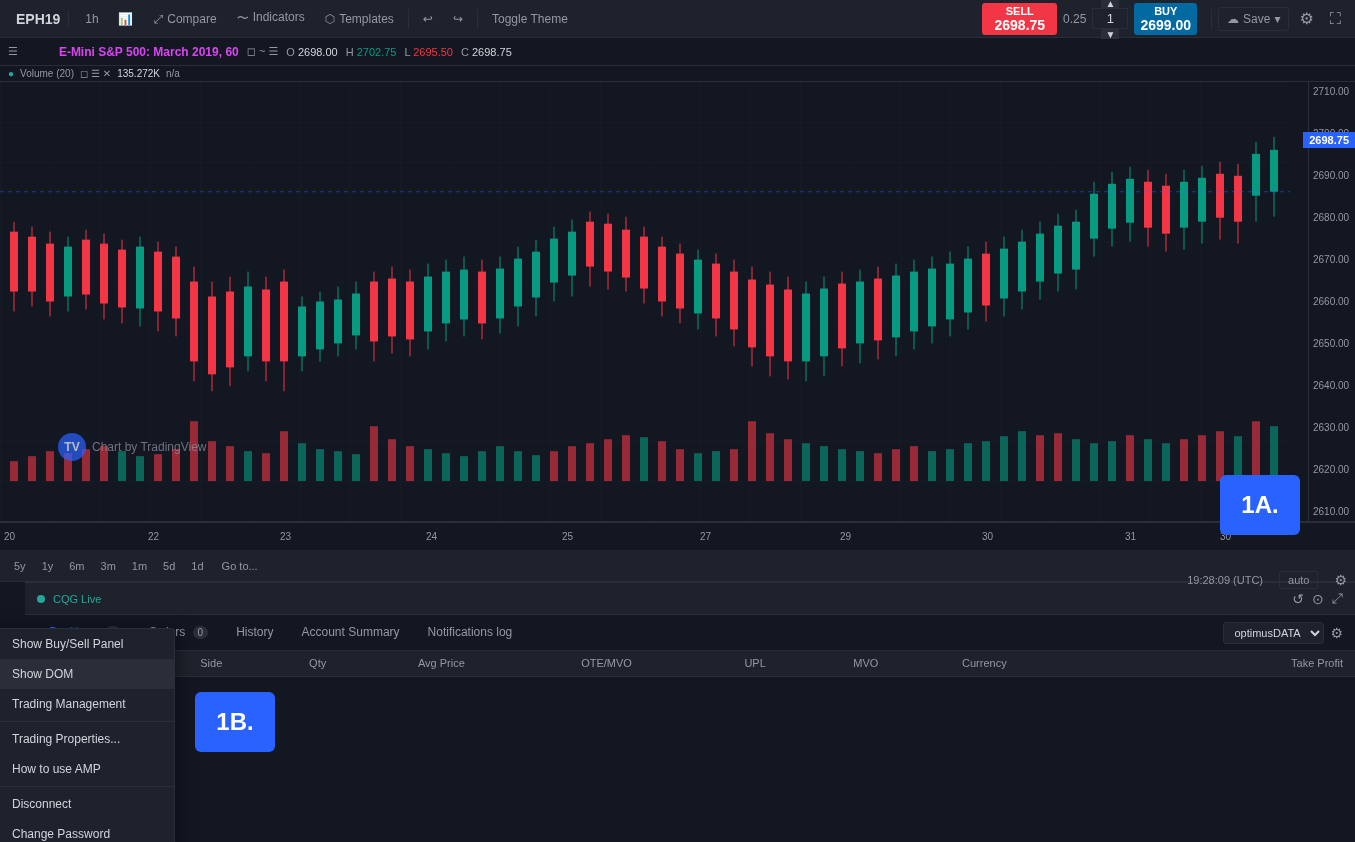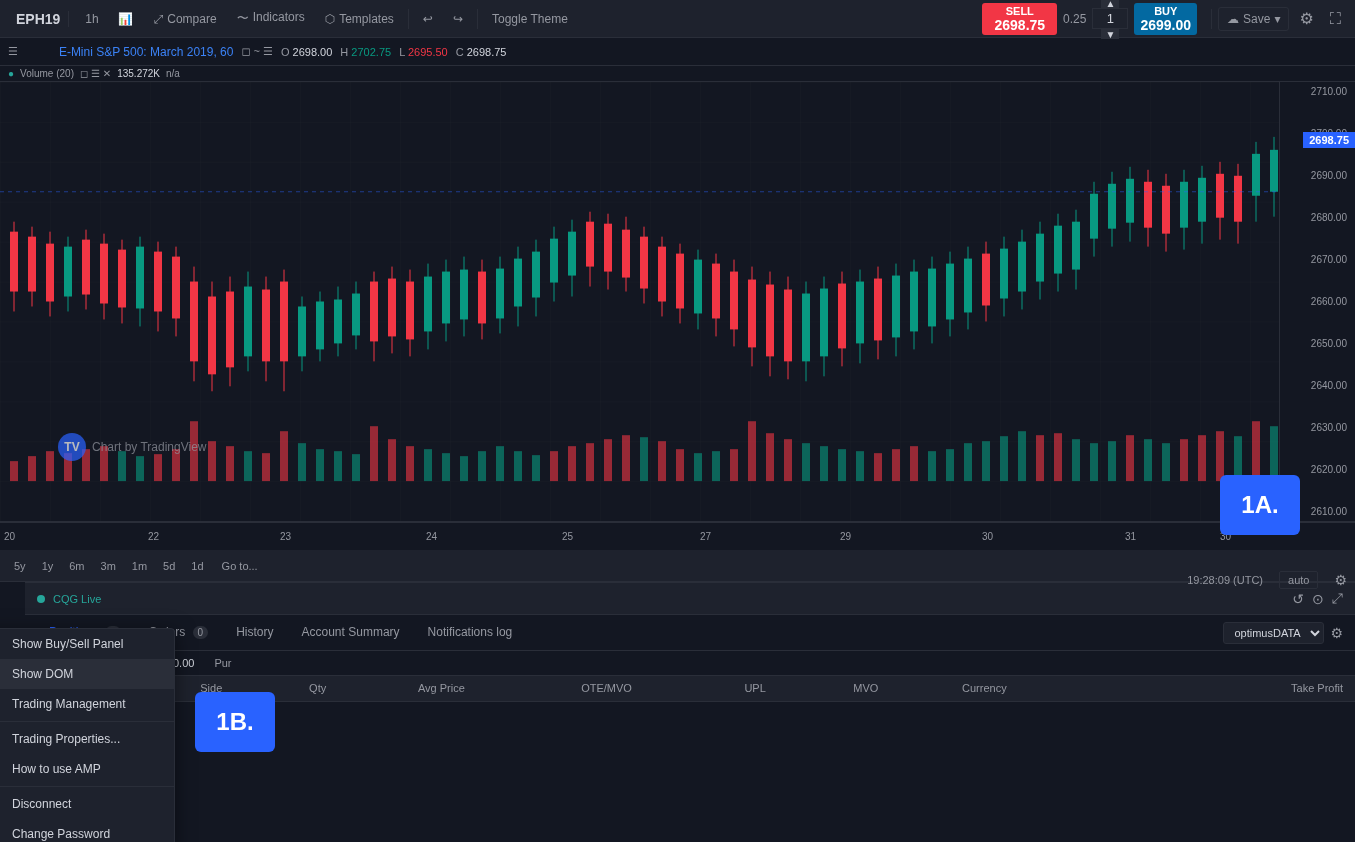--- a/index.html
+++ b/index.html
@@ -59,36 +59,36 @@
       background: transparent; border: none; color: #9598a1; cursor: pointer;
       font-size: 16px; padding: 4px 6px;
     }
 
     
     .chart-header {
       display: flex; align-items: center; gap: 8px;
       padding: 4px 8px; background: #131722; border-bottom: 1px solid #2a2e39;
       flex-wrap: wrap; min-height: 28px;
     }
-    .chart-title { color: #3b82f6; font-size: 12px; font-weight: 400; padding-left: 33px; }
+    .chart-title { color: #d946ef; font-size: 12px; font-weight: 700; padding-left: 33px; }
     .chart-ohlc { color: #9598a1; font-size: 11px; }
     .ohlc-o { color: #d1d4dc; }
     .ohlc-h { color: #089981; }
     .ohlc-l { color: #f23645; }
     .ohlc-c { color: #d1d4dc; }
 
     
     .chart-container {
       position: relative; background: #131722;
       height: 472px; overflow: hidden;
       border-bottom: 1px solid #2a2e39;
     }
     .chart-canvas { width: 100%; height: 100%; }
     .price-axis {
-      position: absolute; right: 0; top: 0; bottom: 0; width: 76px;
+      position: absolute; right: 0; top: 0; bottom: 0; width: 47px;
       background: #131722; border-left: 1px solid #2a2e39;
       display: flex; flex-direction: column; justify-content: space-between;
       padding: 4px 4px;
     }
     .price-label { color: #9598a1; font-size: 10px; text-align: right; padding-right: 4px; }
     .current-price-badge {
       position: absolute; right: 0; top: 50px;
       background: #2962ff; color: #fff; font-size: 11px; font-weight: 700;
       padding: 2px 6px; z-index: 10;
     }
@@ -630,33 +630,20 @@
     <div class="panel-tab">Account Summary</div>
     <div class="panel-tab">Notifications log</div>
     <div class="panel-tab-right">
       <select class="account-select">
         <option>optimusDATA</option>
       </select>
       <button class="panel-settings-btn">⚙</button>
     </div>
   </div>
 
-  <div class="positions-summary">
-    <div class="summary-item">
-      <span class="summary-label">Total Margin</span>
-      <span class="summary-value">0.00</span>
-    </div>
-    <div class="summary-item">
-      <span class="summary-label">OTE</span>
-      <span class="summary-value">0.00</span>
-    </div>
-    <div class="summary-item">
-      <span class="summary-label">Pur</span>
-    </div>
-  </div>
 
   <div class="table-header">
     <div class="col-symbol">Symbol ▾</div>
     <div class="col-side">Side</div>
     <div class="col-qty">Qty</div>
     <div class="col-avg-price">Avg Price</div>
     <div class="col-ote">OTE/MVO</div>
     <div class="col-upl">UPL</div>
     <div class="col-mvo">MVO</div>
     <div class="col-currency">Currency</div>

